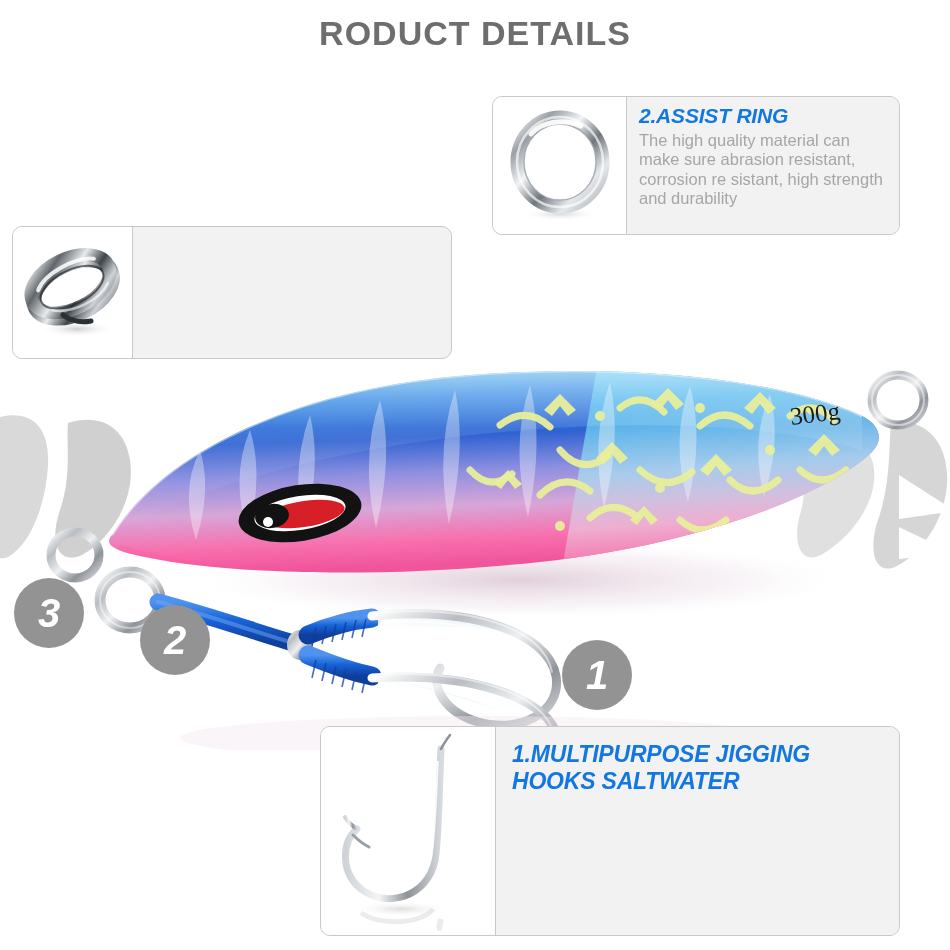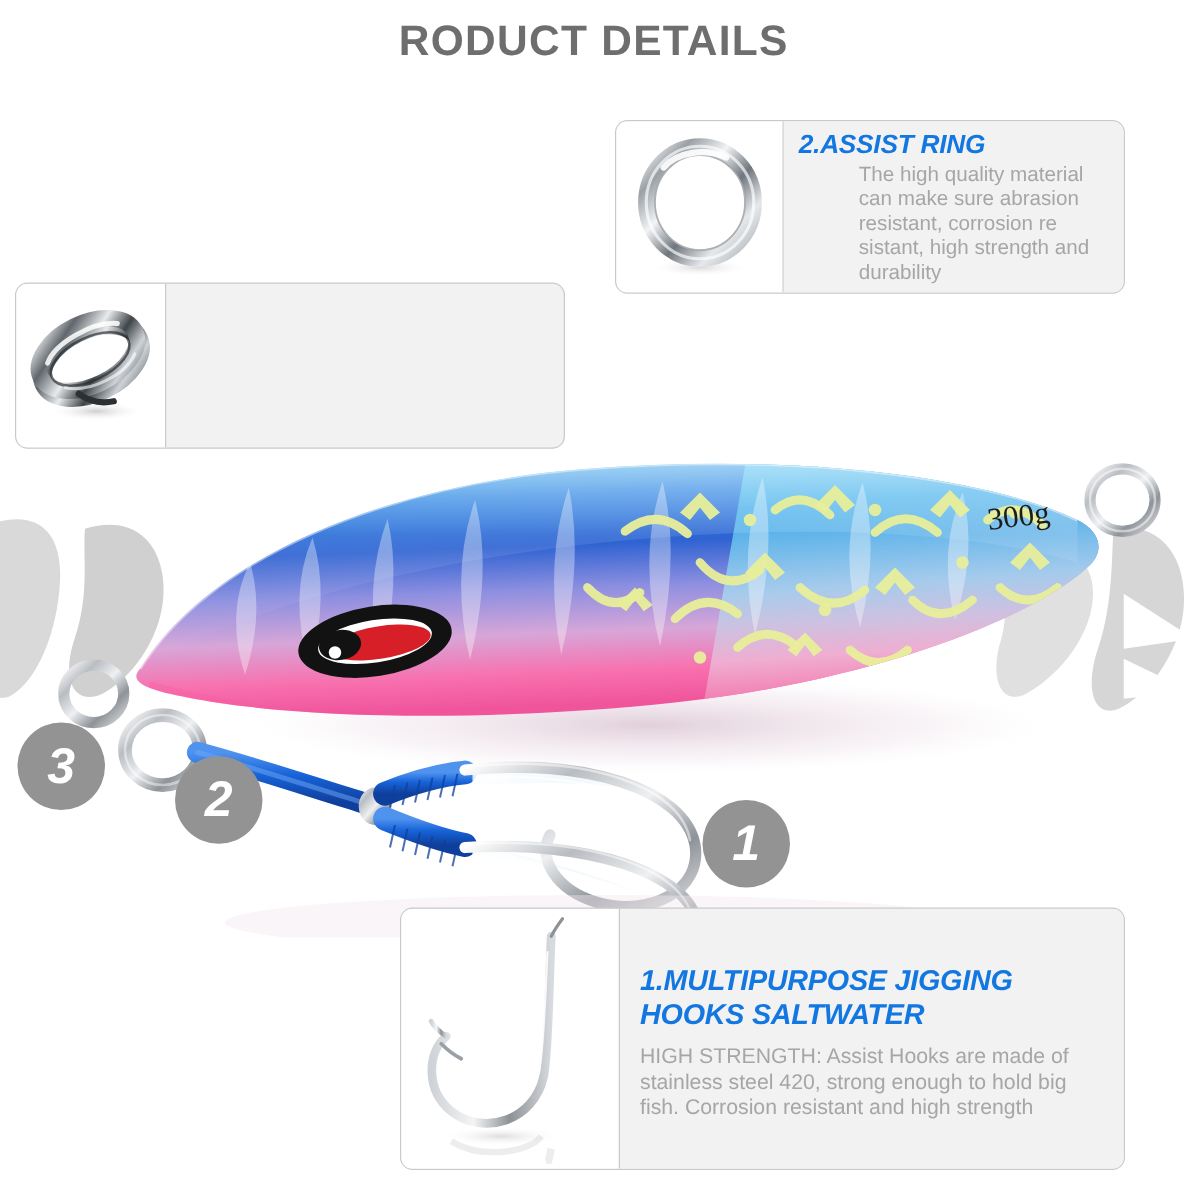--- a/index.html
+++ b/index.html
@@ -60,32 +60,32 @@
   }
   .card .desc {
     color: #a6a6a6;
     line-height: 1.18;
   }
 
   
   #card-assist-ring { left: 492px; top: 96px; width: 408px; height: 139px; }
   #card-assist-ring .thumb { width: 134px; }
   #card-assist-ring .heading { font-size: 21px; margin: 2px 0 3px 0; }
-  #card-assist-ring .desc { font-size: 16.5px; margin-left: 48px; }
+  #card-assist-ring .desc { font-size: 16.5px; }
 
   
   #card-split-rings { left: 12px; top: 226px; width: 440px; height: 133px; }
   #card-split-rings .thumb { width: 120px; }
   #card-split-rings .heading { font-size: 21px; margin: 3px 0 3px 0; }
   #card-split-rings .desc { font-size: 16.5px; }
 
   
   #card-hooks { left: 320px; top: 726px; width: 580px; height: 210px; }
   #card-hooks .thumb { width: 175px; }
-  #card-hooks .body { padding: 12px 12px 8px 16px; justify-content: center; }
+  #card-hooks .body { padding: 12px 12px 8px 16px; }
   #card-hooks .heading { font-size: 23px; margin: 2px 0 10px 0; line-height: 1.18; }
   #card-hooks .desc { font-size: 17px; line-height: 1.22; }
 
   
   .badge {
     position: absolute;
     border-radius: 50%;
     background: #939393;
     color: #ffffff;
     display: flex; align-items: center; justify-content: center;
@@ -420,17 +420,16 @@
         <path d="M115,30 C113,70 112,108 108,128" fill="none" stroke="#ffffff" stroke-width="1.8" opacity="0.85"></path>
 
         <g opacity="0.17">
           <path d="M118,188 C116,196 116,200 114,200" fill="none" stroke="#8d9298" stroke-width="6"></path>
           <path d="M38,182 C60,196 100,192 110,178" fill="none" stroke="#8d9298" stroke-width="5"></path>
         </g>
       </svg>
     </div>
     <div class="body">
       <div class="heading">1.MULTIPURPOSE JIGGING HOOKS SALTWATER</div>
-      <div class="desc">HIGH STRENGTH: Assist Hooks are made of stainless steel 420, strong enough to hold big fish. Corrosion resistant and high strength</div>
     </div>
   </div>
 
 </div>
 
 </body></html>

